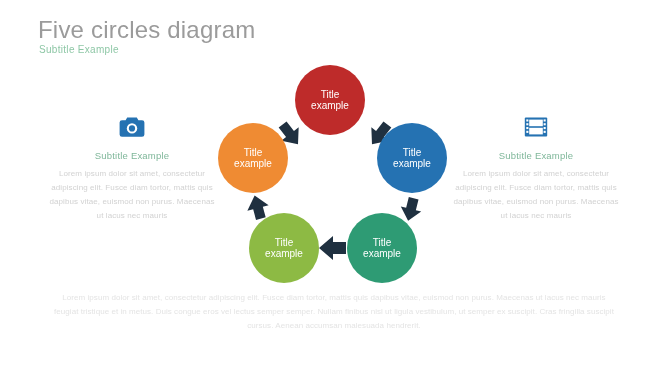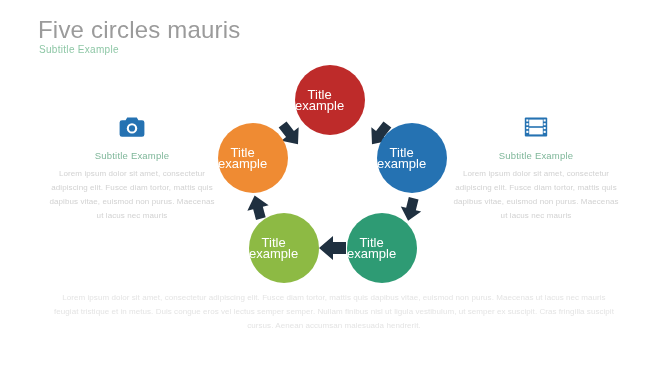--- a/index.html
+++ b/index.html
@@ -81,24 +81,24 @@
     width: 240px;
     height: 240px;
   }
   .circle {
     position: absolute;
     width: 70px;
     height: 70px;
     border-radius: 50%;
     display: flex;
     align-items: center;
-    justify-content: flex-start;
+    justify-content: center;
     text-align: center;
     color: #ffffff;
-    font-size: 13px;
+    font-size: 10px;
     line-height: 11px;
     box-sizing: border-box;
   }
   .circle span { display: block; }
 
   .arrow-svg {
     position: absolute;
     left: 0;
     top: 0;
     width: 240px;
@@ -118,21 +118,21 @@
     line-height: 14px;
     color: #e4e4e4;
     letter-spacing: 0.05px;
   }
 </style>
 </head>
 <body>
 
 <div class="slide">
 
-  <div class="title">Five circles mauris</div>
+  <div class="title">Five circles diagram</div>
   <div class="subtitle-main">Subtitle Example</div>
 
   <div class="side-block side-left">
     <div class="side-icon">
       <svg width="26" height="22" viewBox="0 0 26 22" aria-hidden="true">
         <path d="M8.2 1.6h9.6l1.6 2.6H23a2.4 2.4 0 0 1 2.4 2.4v11.8A2.4 2.4 0 0 1 23 20.8H3A2.4 2.4 0 0 1 .6 18.4V6.6A2.4 2.4 0 0 1 3 4.2h3.6z" fill="#2572b2"></path>
         <circle cx="13" cy="12.4" r="5.2" fill="#ffffff"></circle>
         <circle cx="13" cy="12.4" r="3.1" fill="#2572b2"></circle>
       </svg>
     </div>

